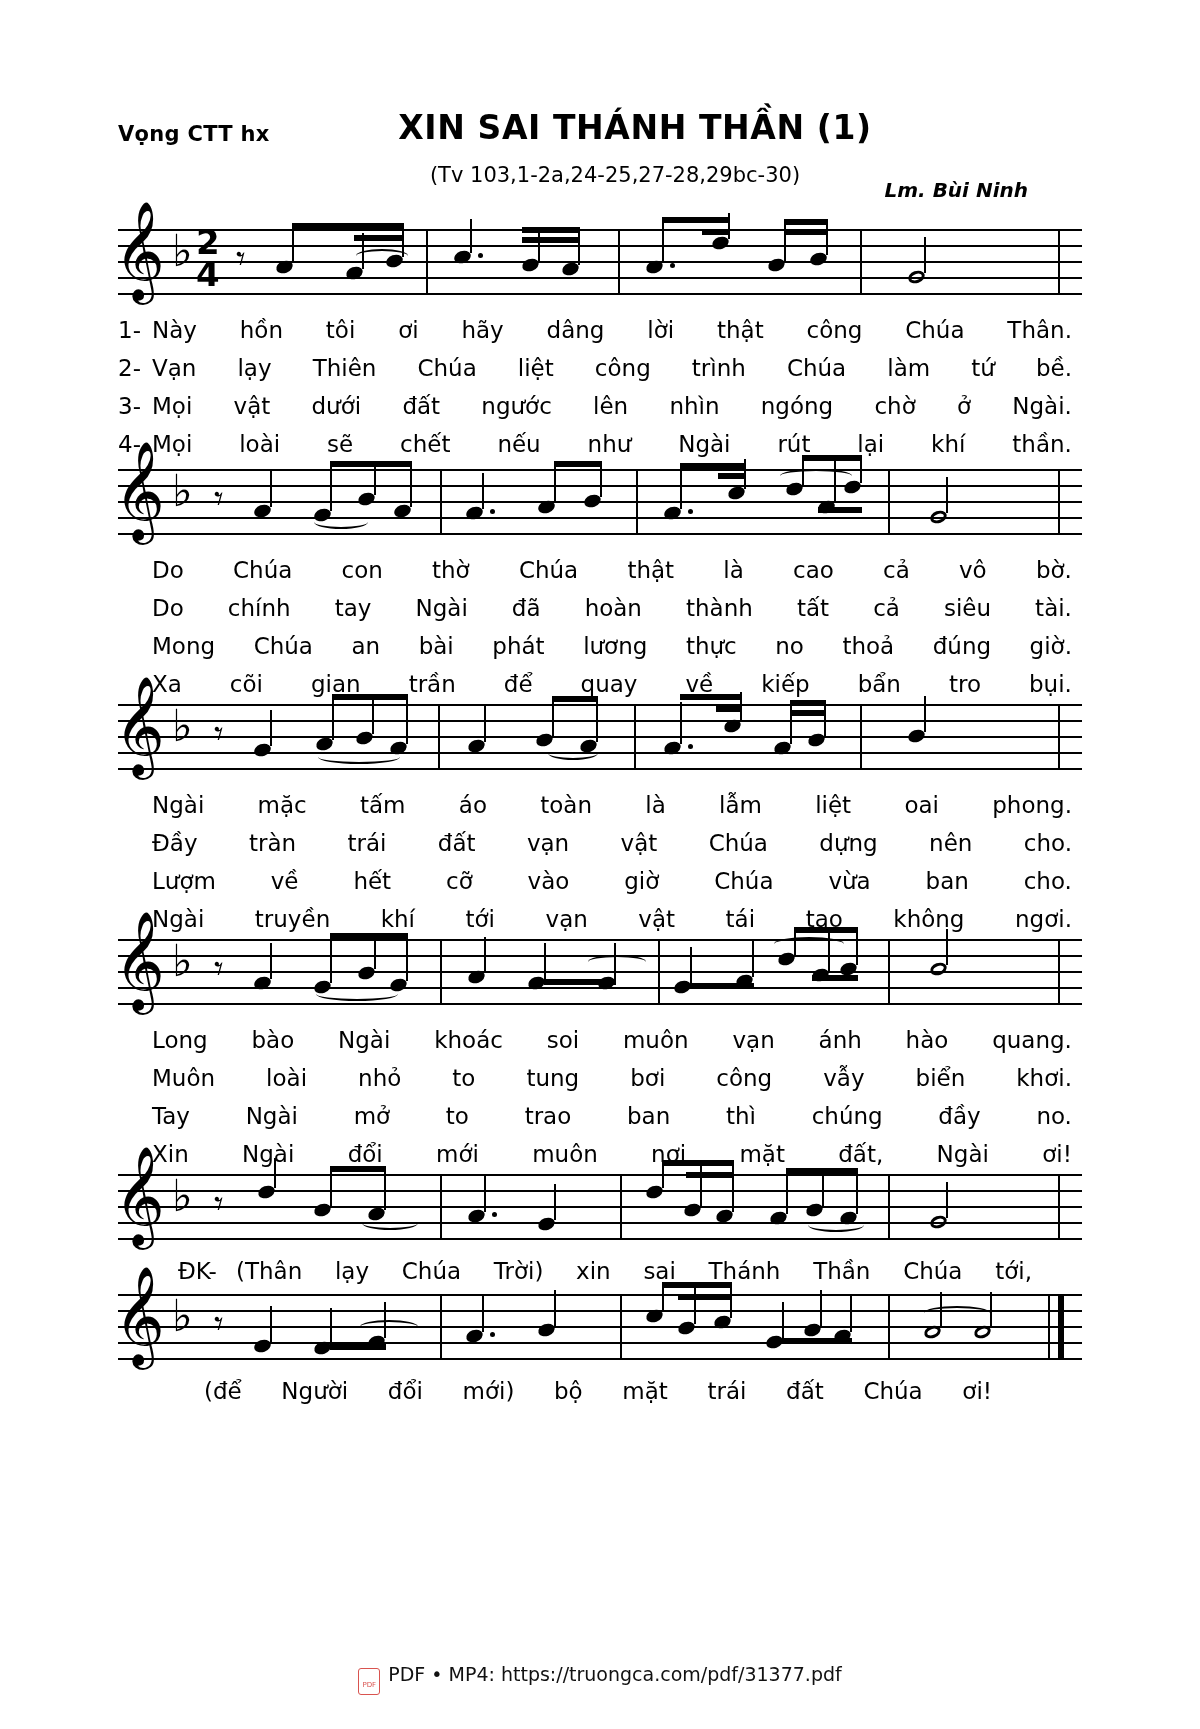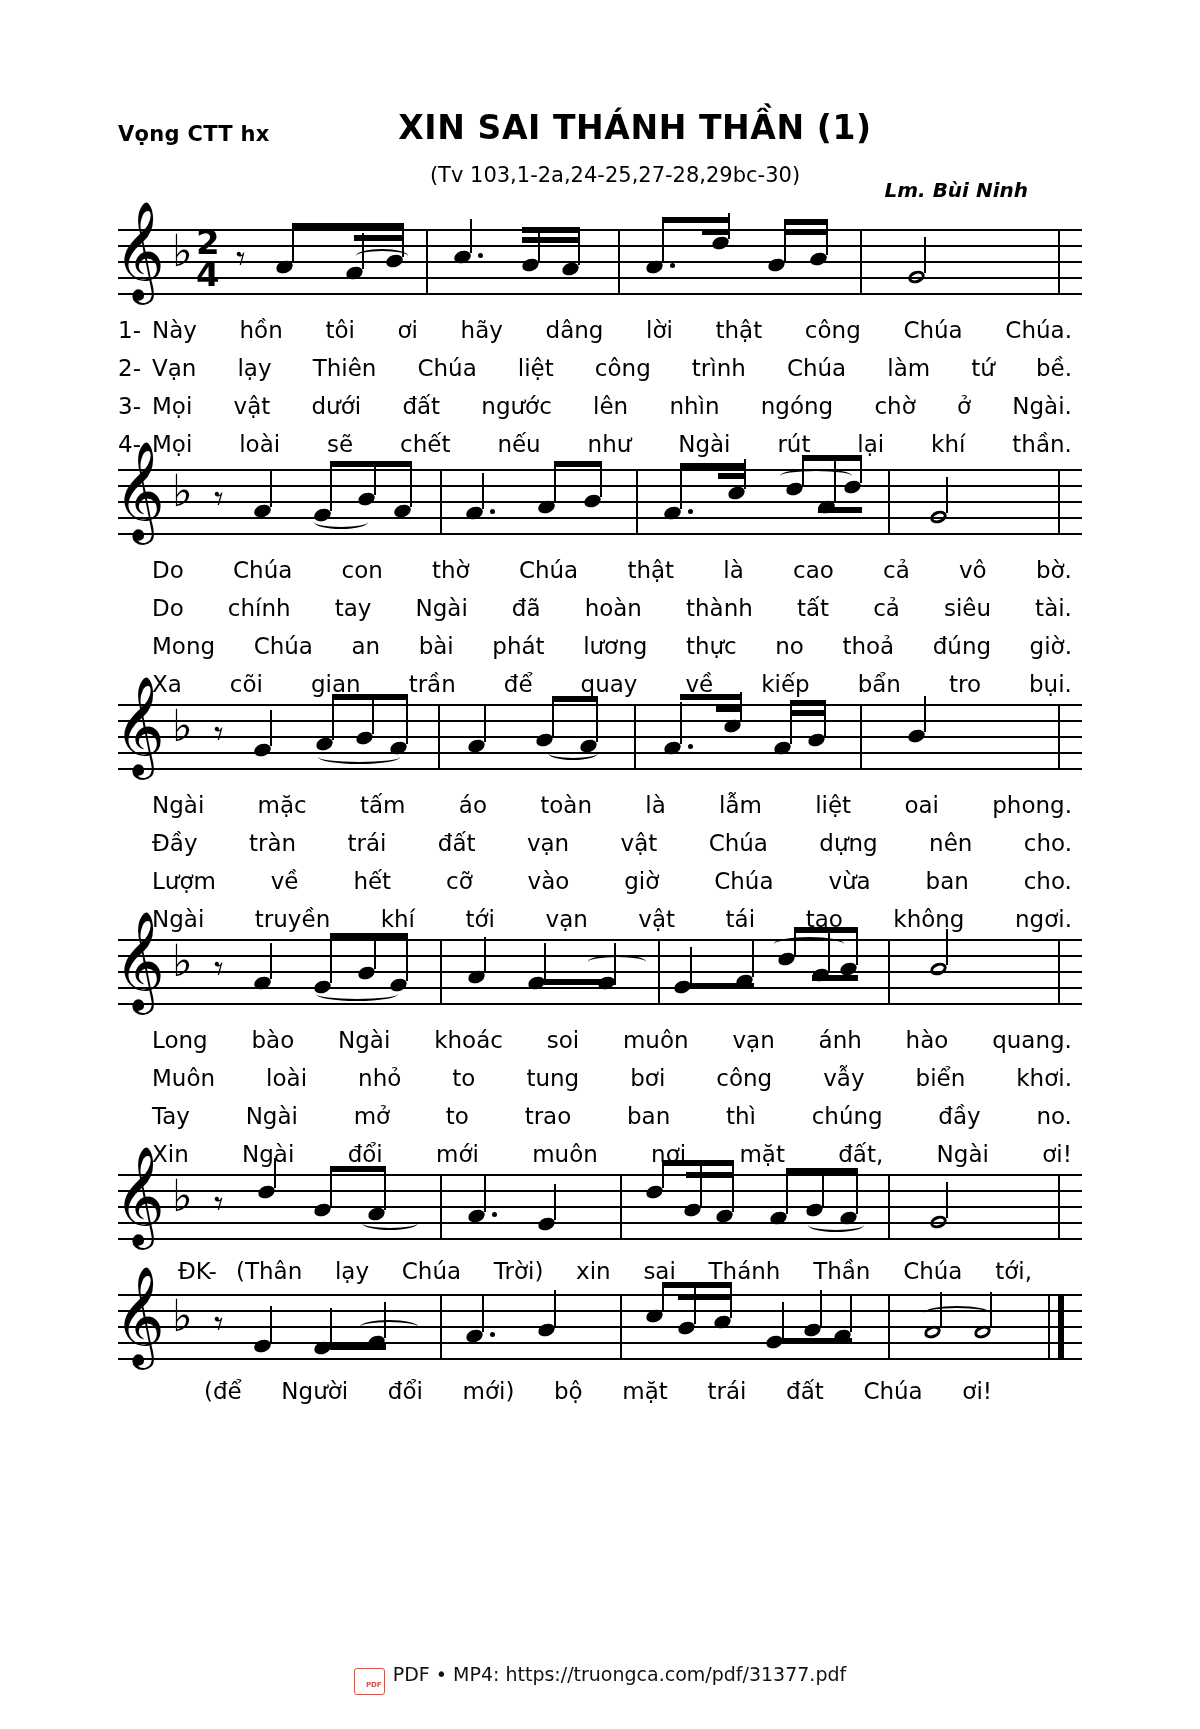--- a/index.html
+++ b/index.html
@@ -212,22 +212,21 @@
     width: 20px;
     height: 25px;
     border: 1.5px solid #d9534f;
     border-radius: 3px;
     color: #d9534f;
     font-size: 7px;
     line-height: 32px;
     text-align: center;
     vertical-align: -6px;
     margin-right: 8px;
-    font-weight: bold;
-    padding-left: 9px;
+    font-weight: normal;
   }
   .footer .link { color: #111; margin-top: 25px; }
 </style>
 </head>
 <body>
 
 <div class="page">
 
   <div class="header">
     <div class="category">Vọng CTT hx</div>
@@ -300,21 +299,21 @@
           <span class="syl">Này</span>
           <span class="syl">hồn</span>
           <span class="syl">tôi</span>
           <span class="syl">ơi</span>
           <span class="syl">hãy</span>
           <span class="syl">dâng</span>
           <span class="syl">lời</span>
           <span class="syl">thật</span>
           <span class="syl">công</span>
           <span class="syl">Chúa</span>
-          <span class="syl">Chúa.</span>
+          <span class="syl">Thân.</span>
         </span>
       </div>
       <div class="lyric-line">
         <span class="num">2-</span>
         <span class="syls">
           <span class="syl">Vạn</span>
           <span class="syl">lạy</span>
           <span class="syl">Thiên</span>
           <span class="syl">Chúa</span>
           <span class="syl">liệt</span>

